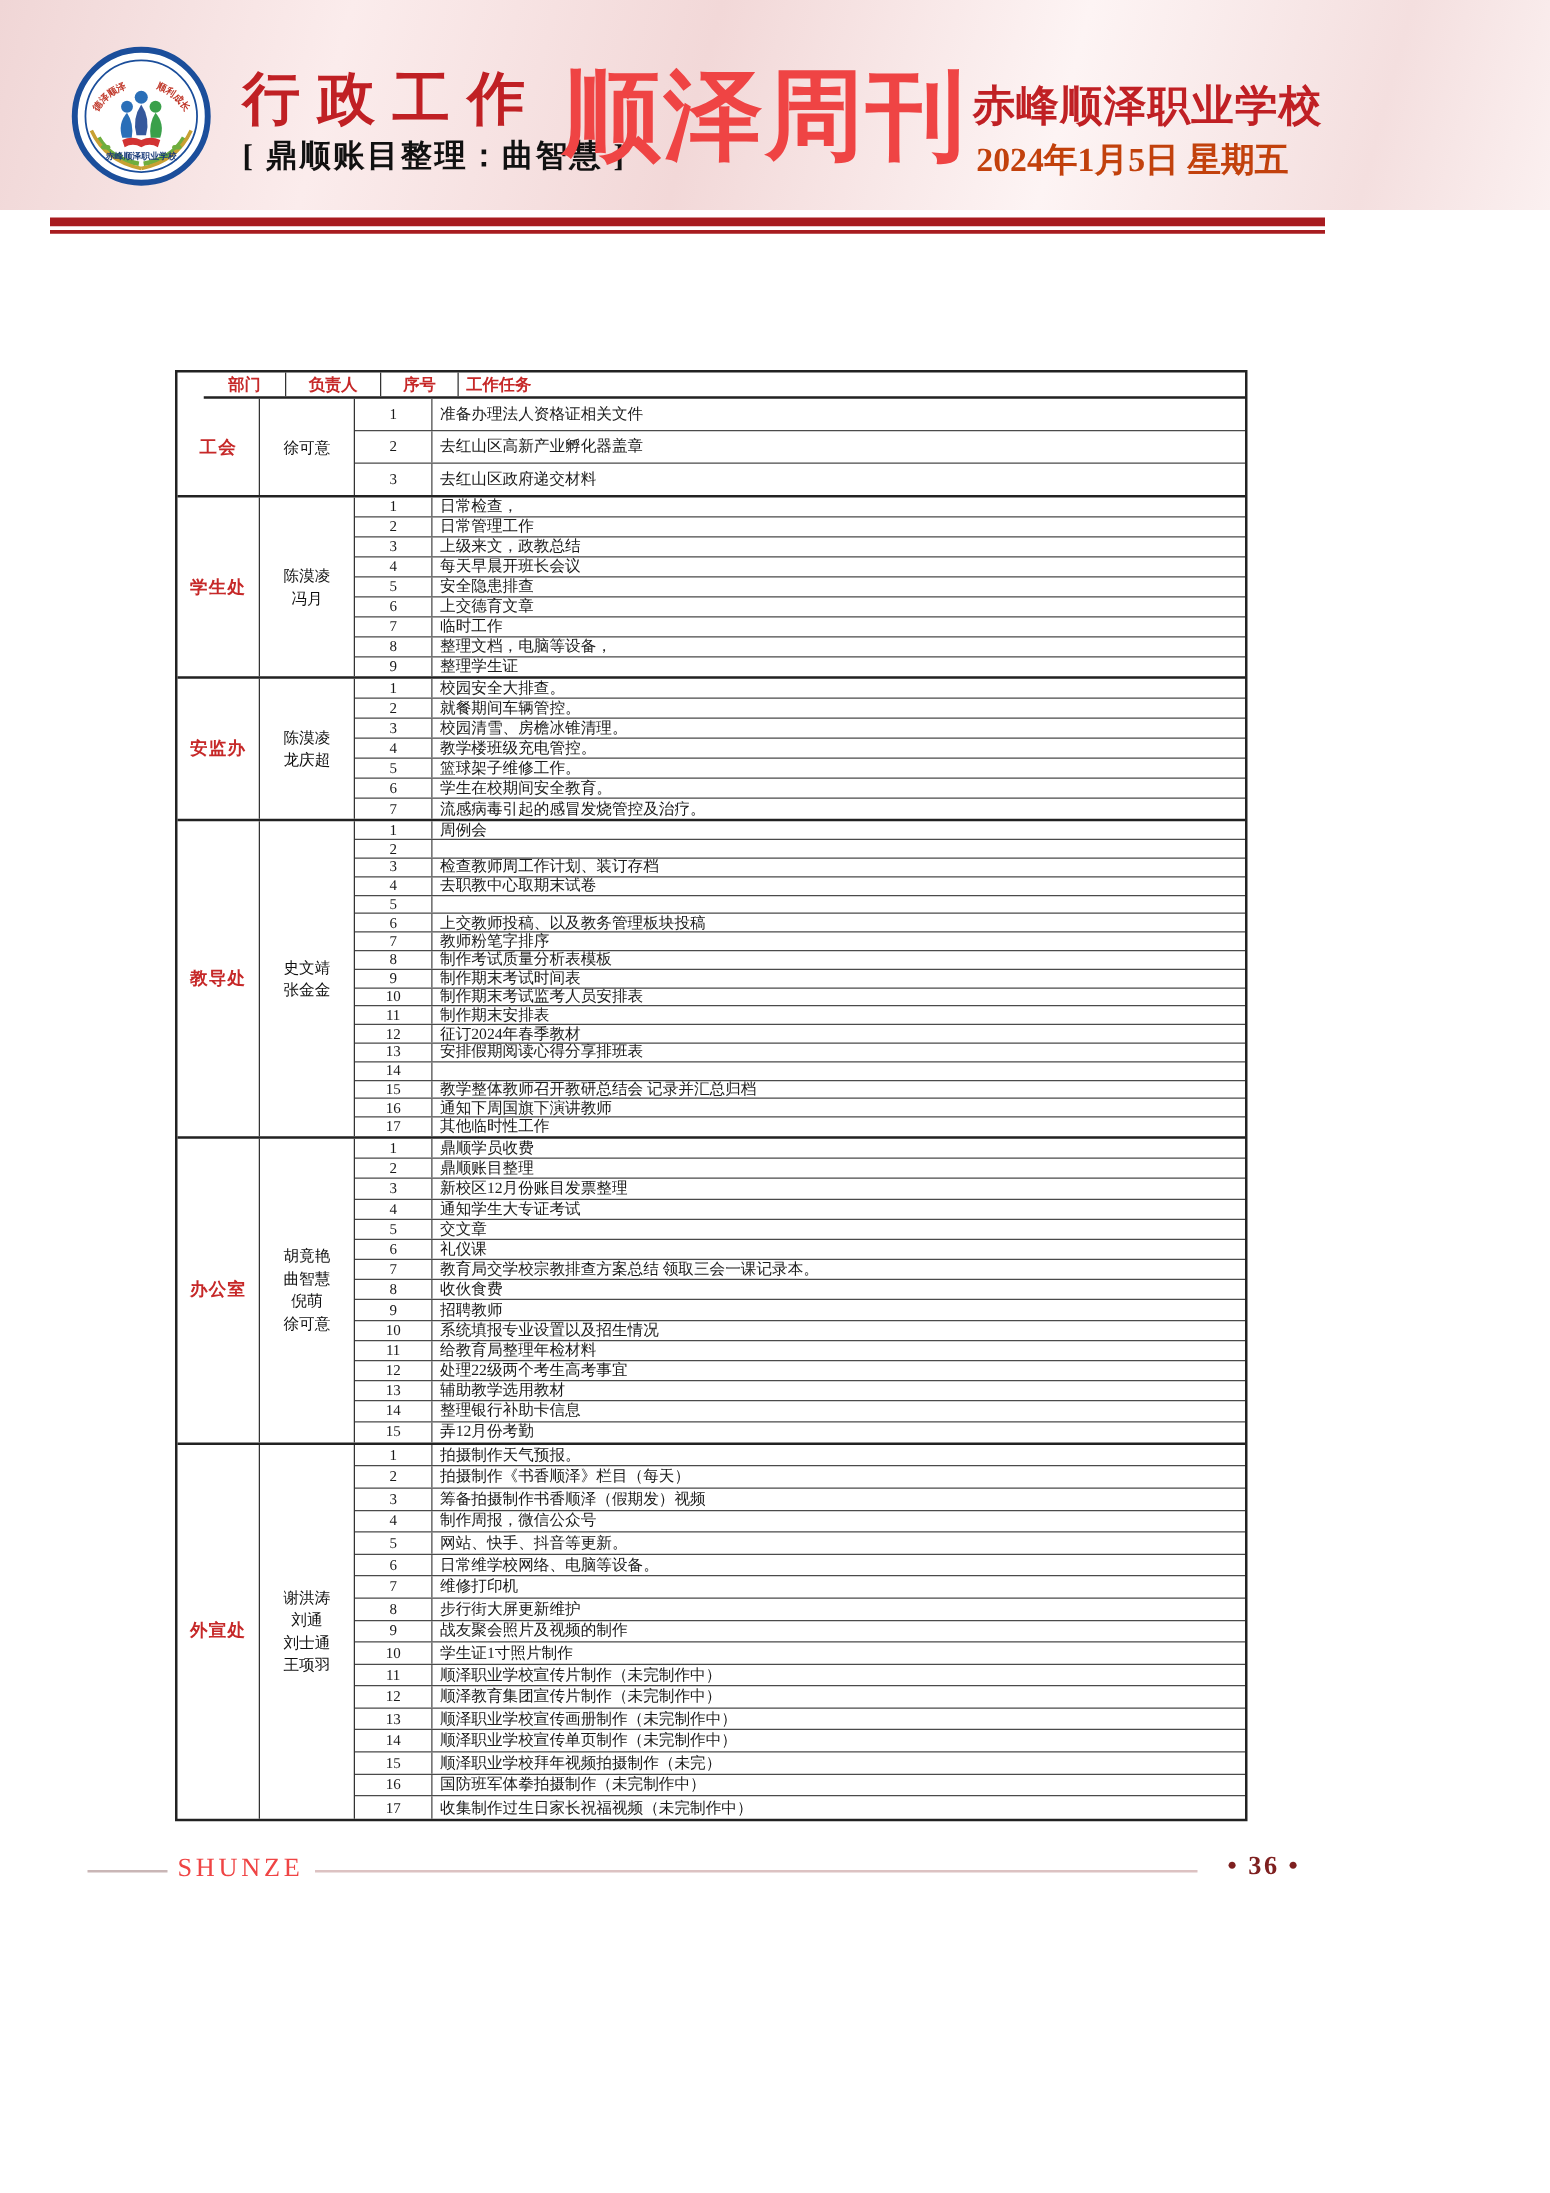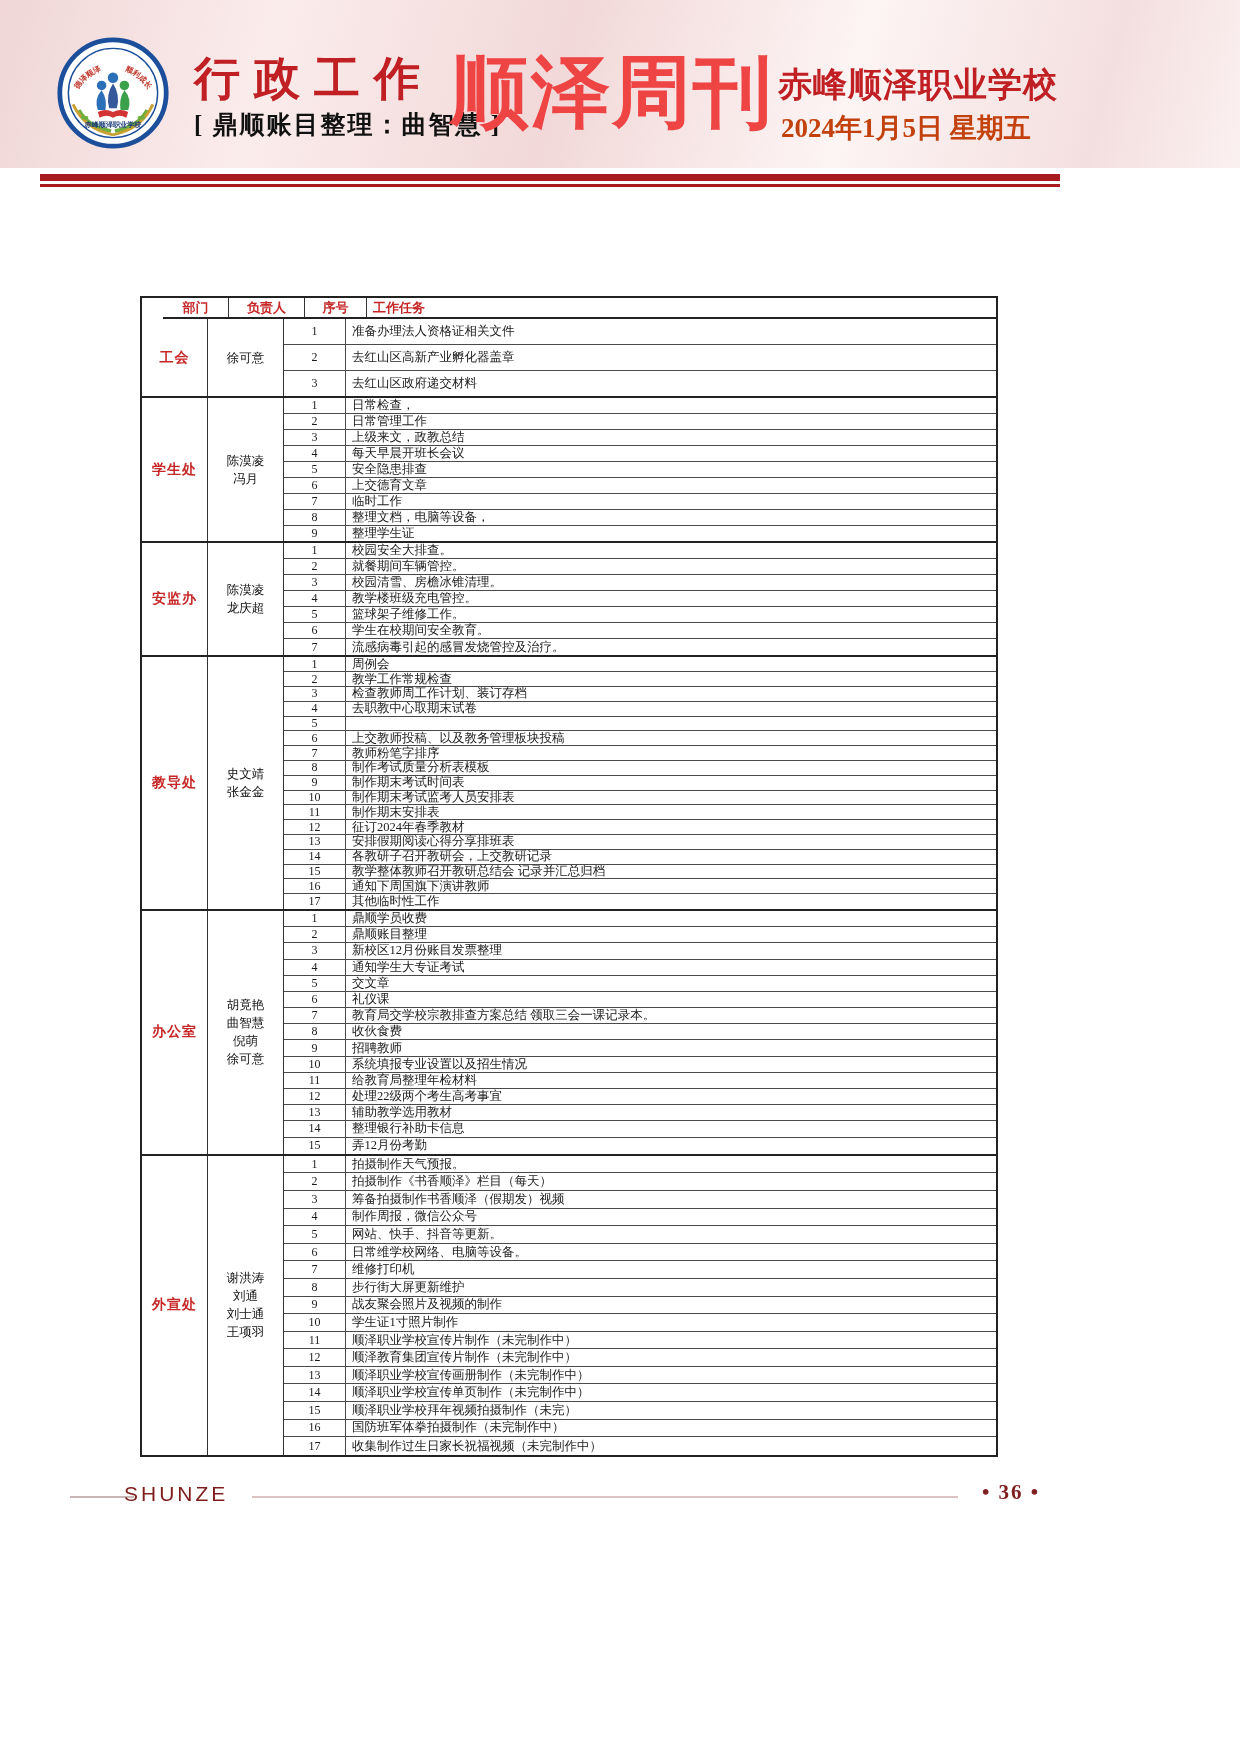--- a/index.html
+++ b/index.html
@@ -33,21 +33,21 @@
   .lead-cell{width:76px;display:flex;flex-direction:column;align-items:center;justify-content:center;
              font-size:12.5px;color:#111;border-right:1px solid #333;box-sizing:border-box;line-height:1.45;}
   .tasks{flex:1;display:flex;flex-direction:column;}
   .task-row{display:flex;border-bottom:1px solid #4a4a4a;box-sizing:border-box;}
   .task-row:last-child{border-bottom:none;}
   .num-cell{width:62px;display:flex;align-items:center;justify-content:center;font-size:12px;
             border-right:1px solid #4a4a4a;box-sizing:border-box;font-family:"Liberation Serif",serif;}
   .text-cell{flex:1;display:flex;align-items:center;padding-left:6px;font-size:12.5px;white-space:nowrap;overflow:hidden;}
 
   
-  .foot-brand{position:absolute;left:124px;top:1482px;font-size:21px;color:#7f1d1d;letter-spacing:3px;font-family:Liberation Sans, sans-serif;}
+  .foot-brand{position:absolute;left:142px;top:1482px;font-size:21px;color:#ef4444;letter-spacing:3px;font-family:Liberation Serif, serif;}
   .foot-line-left{position:absolute;left:70px;top:1496px;width:64px;height:2px;background:#c9b6b6;}
   .foot-line-long{position:absolute;left:252px;top:1496px;width:706px;height:2px;background:#dcc2c2;}
   .foot-page{position:absolute;left:982px;top:1480px;font-size:21px;font-weight:bold;color:#7e2020;letter-spacing:2px;white-space:nowrap;}
 </style>
 </head>
 <body>
 
 <div class="page">
 
   <div class="band"></div>
@@ -208,21 +208,20 @@
           <div>史文靖</div>
           <div>张金金</div>
         </div>
         <div class="tasks">
           <div class="task-row" style="height: 14.8px;">
             <div class="num-cell">1</div>
             <div class="text-cell">周例会</div>
           </div>
           <div class="task-row" style="height: 14.8px;">
             <div class="num-cell">2</div>
-            <div class="text-cell">教学工作常规检查</div>
           </div>
           <div class="task-row" style="height: 14.8px;">
             <div class="num-cell">3</div>
             <div class="text-cell">检查教师周工作计划、装订存档</div>
           </div>
           <div class="task-row" style="height: 14.8px;">
             <div class="num-cell">4</div>
             <div class="text-cell">去职教中心取期末试卷</div>
           </div>
           <div class="task-row" style="height: 14.8px;">
@@ -255,21 +254,20 @@
           <div class="task-row" style="height: 14.8px;">
             <div class="num-cell">12</div>
             <div class="text-cell">征订2024年春季教材</div>
           </div>
           <div class="task-row" style="height: 14.8px;">
             <div class="num-cell">13</div>
             <div class="text-cell">安排假期阅读心得分享排班表</div>
           </div>
           <div class="task-row" style="height: 14.8px;">
             <div class="num-cell">14</div>
-            <div class="text-cell">各教研子召开教研会，上交教研记录</div>
           </div>
           <div class="task-row" style="height: 14.8px;">
             <div class="num-cell">15</div>
             <div class="text-cell">教学整体教师召开教研总结会  记录并汇总归档</div>
           </div>
           <div class="task-row" style="height: 14.8px;">
             <div class="num-cell">16</div>
             <div class="text-cell">通知下周国旗下演讲教师</div>
           </div>
           <div class="task-row" style="height: 14.8px;">

